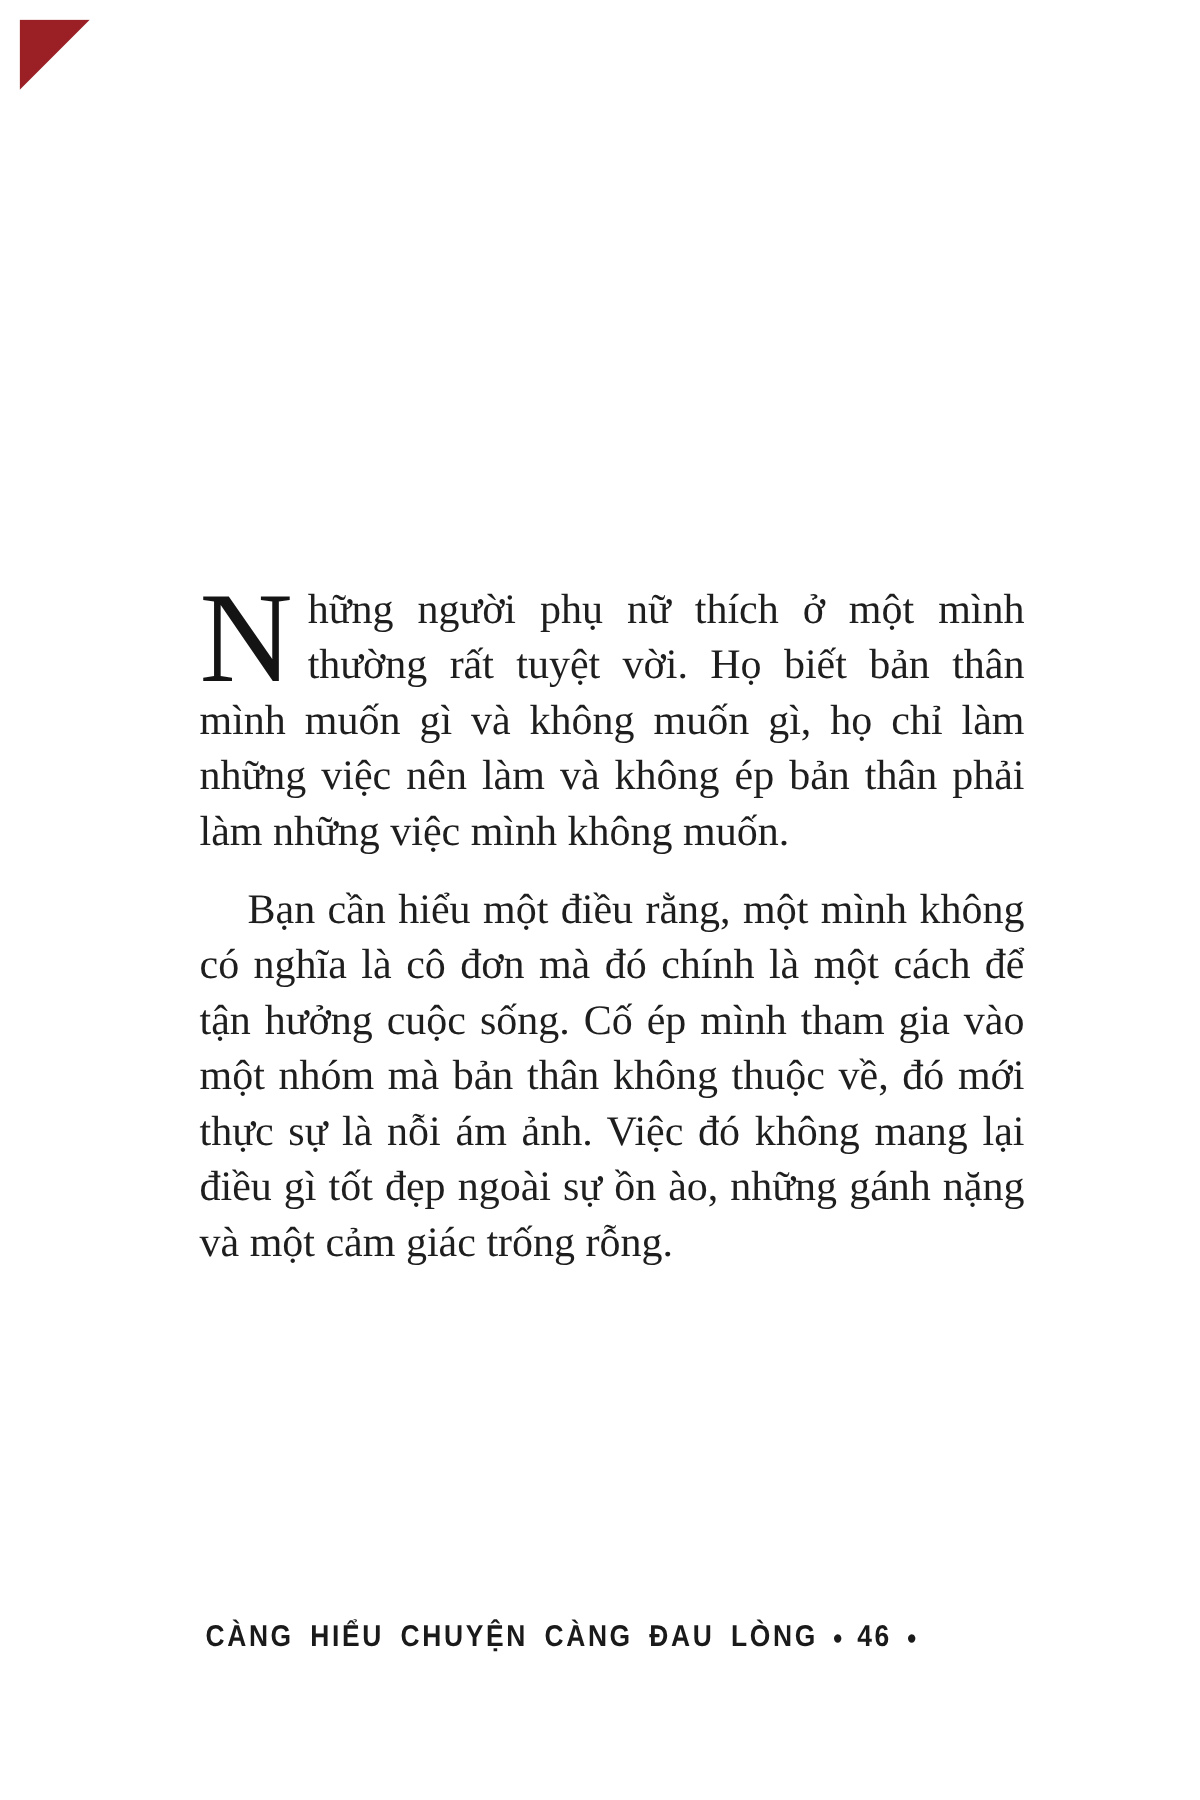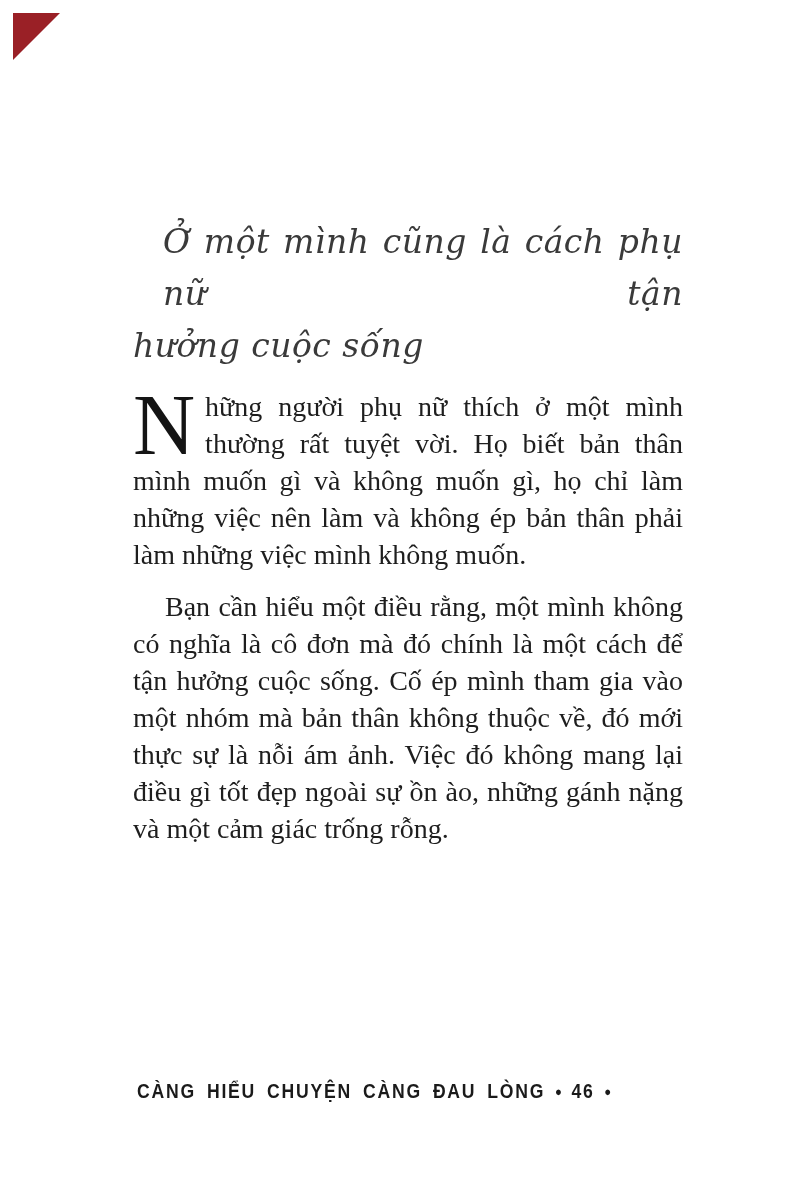--- a/index.html
+++ b/index.html
@@ -95,24 +95,20 @@
     line-height: 1;
   }
 </style>
 </head>
 <body>
 
 <div class="page">
 
   <div class="corner-triangle"></div>
 
-  <header class="chapter-title">
-    <div class="title-line title-line-1">Ở một mình cũng là cách phụ nữ tận</div>
-    <div class="title-line title-line-2">hưởng cuộc sống</div>
-  </header>
 
   <main class="body-text">
     <p class="para para-1"><span class="drop-cap">N</span><span>hững người phụ nữ thích ở một mình thường rất tuyệt vời. Họ biết bản thân mình muốn gì và không muốn gì, họ chỉ làm những việc nên làm và không ép bản thân phải làm những việc mình không muốn.</span></p>
     <p class="para para-2">Bạn cần hiểu một điều rằng, một mình không có nghĩa là cô đơn mà đó chính là một cách để tận hưởng cuộc sống. Cố ép mình tham gia vào một nhóm mà bản thân không thuộc về, đó mới thực sự là nỗi ám ảnh. Việc đó không mang lại điều gì tốt đẹp ngoài sự ồn ào, những gánh nặng và một cảm giác trống rỗng.</p>
   </main>
 
   <footer class="running-footer">
     <span class="footer-title">CÀNG HIỂU CHUYỆN CÀNG ĐAU LÒNG</span>
     <span class="footer-bullet">●</span>
     <span class="footer-page">46</span>

